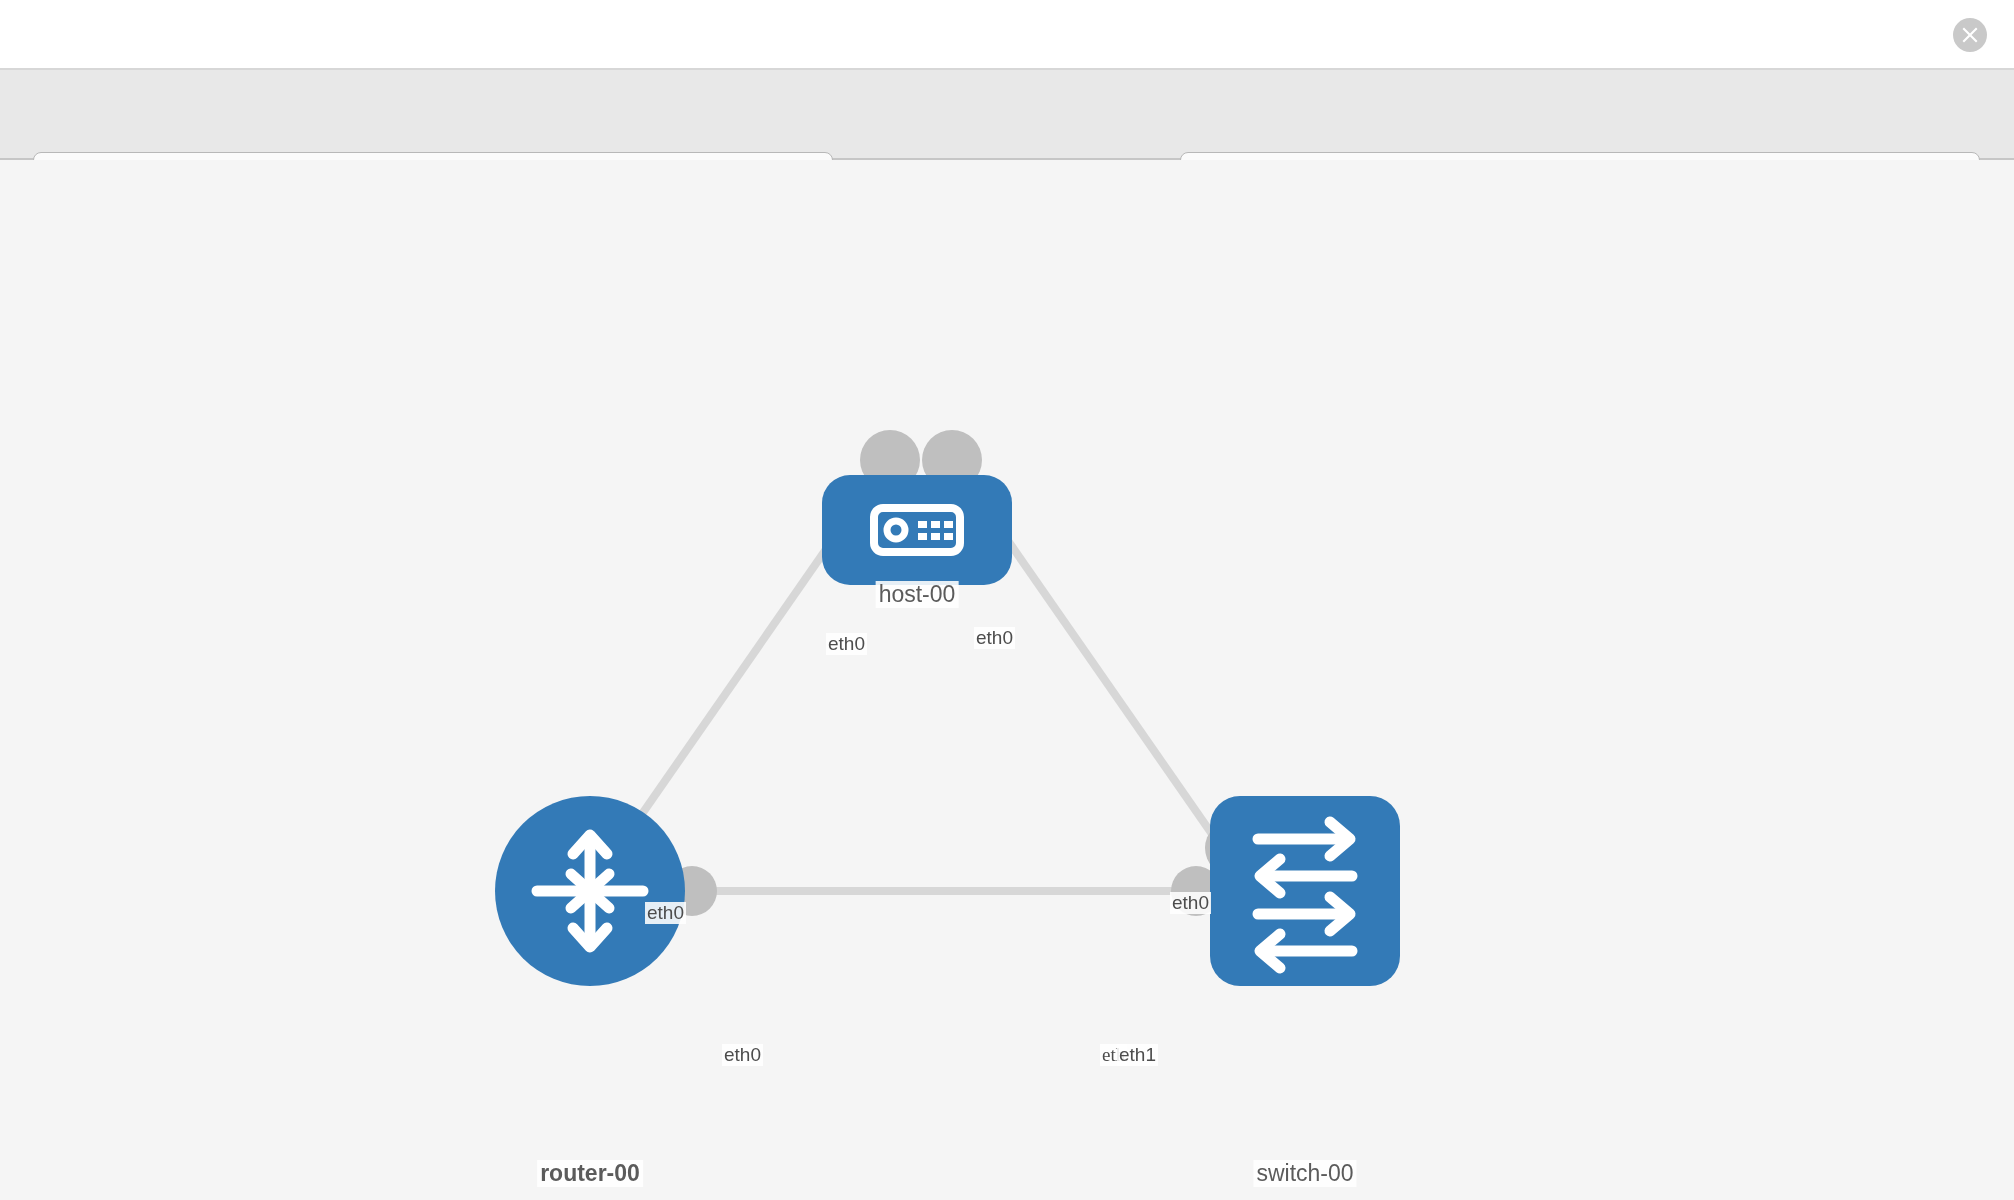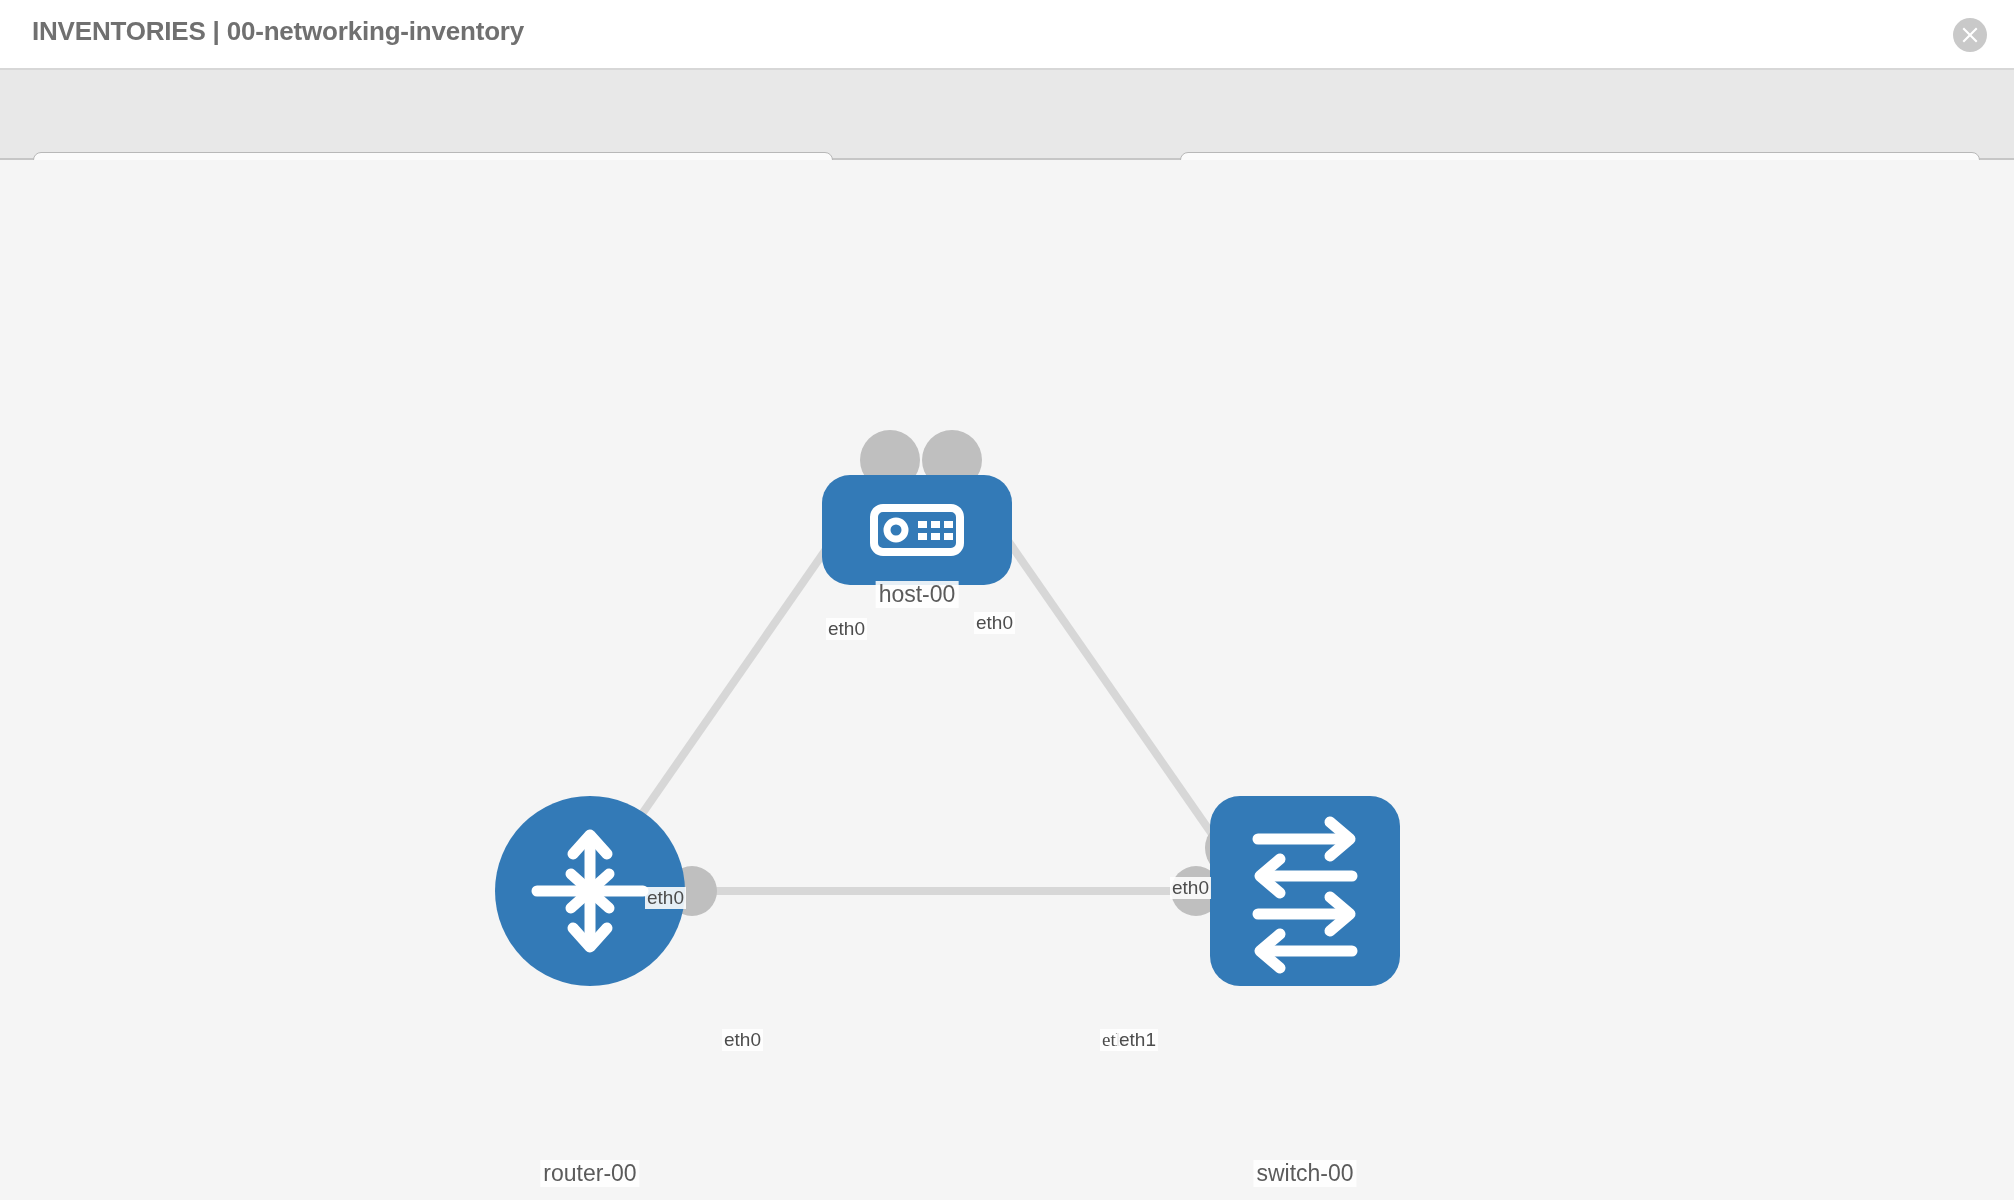--- a/index.html
+++ b/index.html
@@ -87,29 +87,29 @@
     white-space: nowrap;
     transform: translateX(-50%);
   }
   .port-label {
     position: absolute;
     font-size: 19px;
     color: #4d4d4d;
     background: rgba(255,255,255,0.88);
     padding: 0 2px;
     white-space: nowrap;
+    margin-top: 15px;
   }
 </style>
 </head>
 <body>
 
 <div id="app">
 
   <div class="header">
-    <div class="header-title">INVENTORIES | 00-networking-inventory</div>
     <div class="close-btn">
       <svg width="34" height="34" viewBox="0 0 34 34">
         <path d="M11 9.5 L17 15.5 L23 9.5 L24.5 11 L18.5 17 L24.5 23 L23 24.5 L17 18.5 L11 24.5 L9.5 23 L15.5 17 L9.5 11 Z" fill="#ffffff"></path>
       </svg>
     </div>
   </div>
 
   <div class="toolbar">
 
     <div class="select-box" id="actions-select">
@@ -194,21 +194,21 @@
           <path d="M1280 699 L1260 716 L1280 733"></path>
           <path d="M1258 754 L1348 754"></path>
           <path d="M1330 737 L1350 754 L1330 771"></path>
           <path d="M1352 791 L1262 791"></path>
           <path d="M1280 774 L1260 791 L1280 808"></path>
         </g>
       </g>
     </svg>
 
     <div class="node-label" style="left:917px; top:421px;">host-00</div>
-    <div class="node-label" style="left:590px; top:1000px;">router-00</div>
+    <div class="node-label" style="left:590px; top:1000px;font-weight:bold;">router-00</div>
     <div class="node-label" style="left:1305px; top:1000px;text-align:right;">switch-00</div>
 
     <div class="port-label" style="left:826px; top:458px;">eth0</div>
     <div class="port-label" style="left:974px; top:452px;">eth0</div>
     <div class="port-label" style="left:645px; top:727px;">eth0</div>
     <div class="port-label" style="left:1170px; top:717px;">eth0</div>
     <div class="port-label" style="left:722px; top:869px;">eth0</div>
     <div class="port-label" style="left:1100px; top:869px;font-family:Liberation Serif, serif;">eth</div>
     <div class="port-label" style="left:1117px; top:869px;">eth1</div>
 

